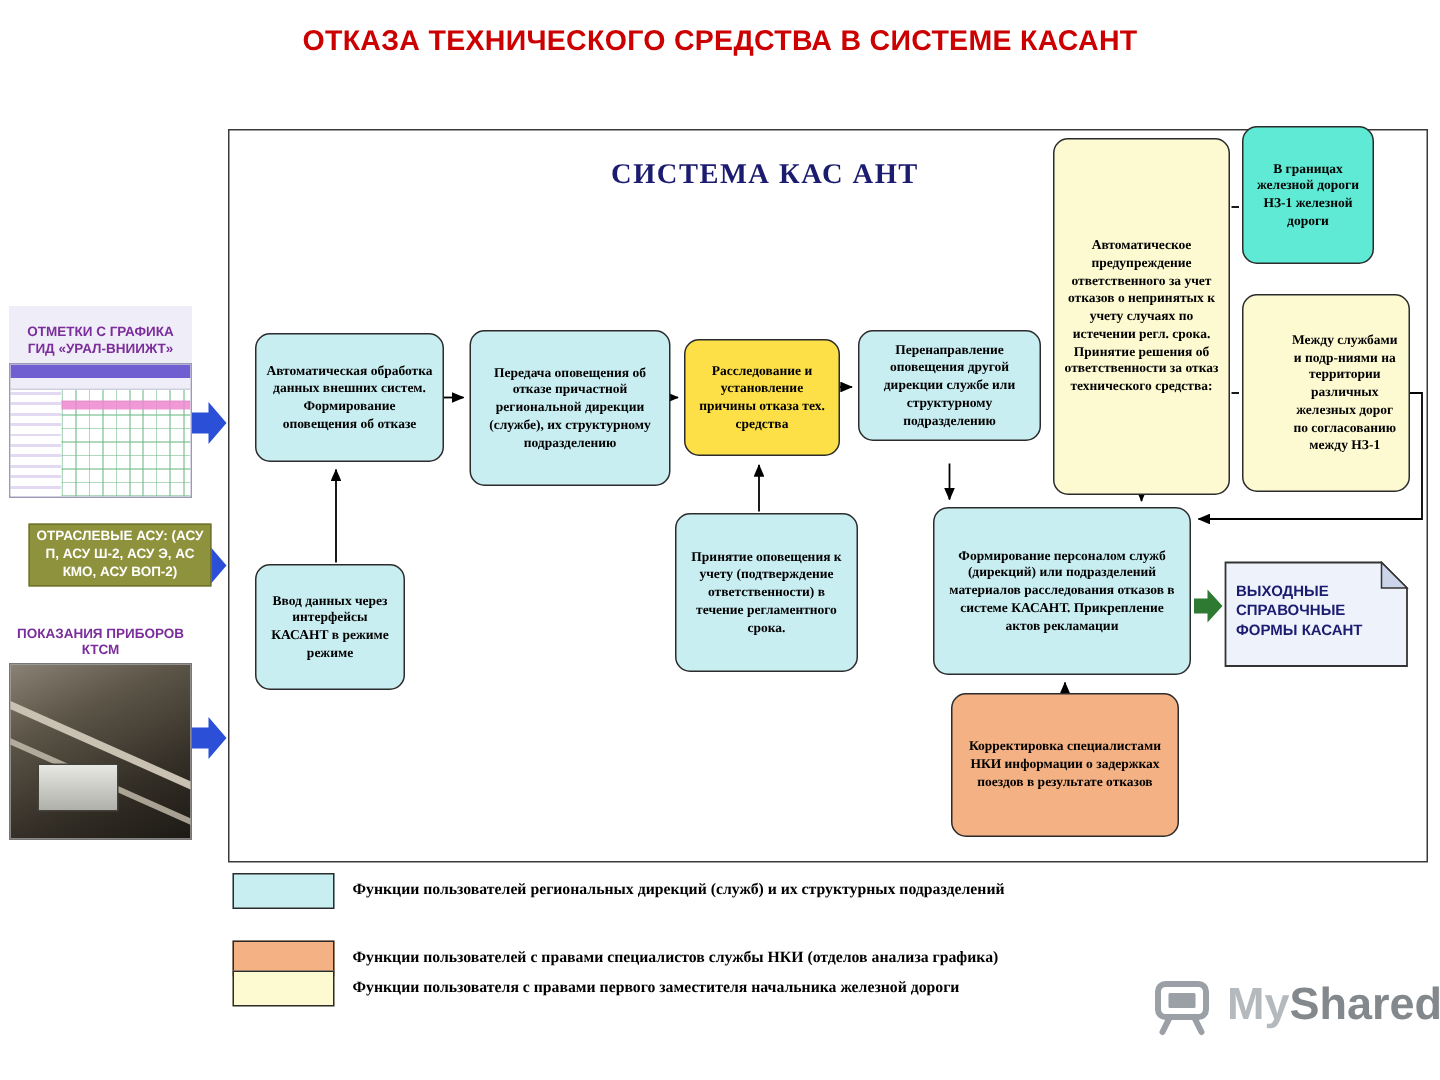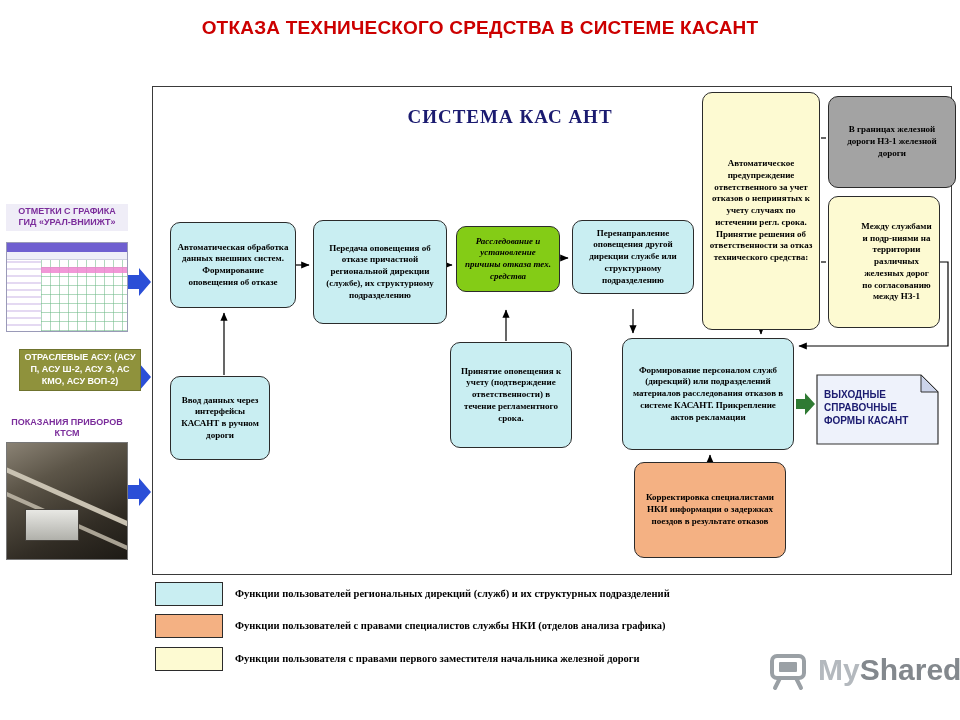--- a/index.html
+++ b/index.html
@@ -4,21 +4,21 @@
 <style>
   html,body{margin:0;padding:0;}
   body{width:960px;height:720px;position:relative;background:#ffffff;font-family:"Liberation Sans",sans-serif;overflow:hidden;}
   .abs{position:absolute;box-sizing:border-box;}
   .title{left:0;right:0;top:14px;text-align:center;color:#cc0000;font:bold 19px/1.5 "Liberation Sans",sans-serif;letter-spacing:.2px;}
   .frame{left:152px;top:86px;width:800px;height:489px;border:1px solid #3a3a3a;background:#fff;}
   .sys-title{left:330px;top:106px;width:360px;text-align:center;color:#1b1b70;font:bold 19px "Liberation Serif",serif;letter-spacing:1px;}
   .box{border:1px solid #2b2b2b;border-radius:10px;font:bold 9px/1.3 "Liberation Serif",serif;color:#000;
        display:flex;align-items:center;justify-content:center;text-align:center;padding:3px 6px;}
   .input-label{color:#7b2d9b;font:bold 9px/1.25 "Liberation Sans",sans-serif;text-align:center;}
-  .lavender{background:#efedf7;padding:2px;}
+  .lavender{background:#efedf7;padding:12px;}
   .asu-box{color:#fff;font:bold 9px/1.3 "Liberation Sans",sans-serif;text-align:center;
        display:flex;align-items:center;justify-content:center;padding:3px;border:1px solid #6f732e;}
   
   .gid{border:1px solid #9a9ab8;background:#fff;overflow:hidden;}
   .gid-titlebar{height:9px;background:#6f5fd0;}
   .gid-toolbar{height:7px;background:#efeef8;border-bottom:1px solid #cfcfe0;}
   .gid-left{position:absolute;left:0;top:17px;bottom:0;width:34px;border-right:1px solid #d0c8e8;
        background:repeating-linear-gradient(0deg,#fff 0 5px,#e4d9f2 5px 7px);}
   .gid-grid{position:absolute;left:34px;top:17px;right:0;bottom:0;
        background:repeating-linear-gradient(90deg,rgba(110,185,135,.55) 0 1px,transparent 1px 9px),
@@ -92,43 +92,43 @@
 
 <div class="abs input-label" style="left:6px;top:417px;width:122px;">ПОКАЗАНИЯ ПРИБОРОВ КТСМ</div>
 <div class="abs ktsm" style="left:6px;top:442px;width:122px;height:118px;">
   <div class="rail r1"></div>
   <div class="rail r2"></div>
   <div class="device"></div>
 </div>
 
 <div class="abs box" style="left: 170px; top: 222px; width: 126px; height: 86px; background-color: rgb(201, 238, 242);">Автоматическая обработка данных внешних систем. Формирование оповещения об отказе</div>
 <div class="abs box" style="left: 313px; top: 220px; width: 134px; height: 104px; background-color: rgb(201, 238, 242);">Передача оповещения об отказе причастной региональной дирекции (службе), их структурному подразделению</div>
-<div class="abs box" style="left: 456px; top: 226px; width: 104px; height: 66px; background-color: #84cc16; font-style: italic;">Расследование и установление причины отказа тех. средства</div>
+<div class="abs box" style="left: 456px; top: 226px; width: 104px; height: 78px; background-color: #fde047;">Расследование и установление причины отказа тех. средства</div>
 <div class="abs box" style="left: 572px; top: 220px; width: 122px; height: 74px; background-color: rgb(201, 238, 242);">Перенаправление оповещения другой дирекции службе или структурному подразделению</div>
 <div class="abs box" style="left: 450px; top: 342px; width: 122px; height: 106px; background-color: rgb(201, 238, 242);">Принятие оповещения к учету (подтверждение ответственности) в течение регламентного срока.</div>
-<div class="abs box" style="left: 170px; top: 376px; width: 100px; height: 84px; background-color: rgb(201, 238, 242);">Ввод данных через интерфейсы КАСАНТ в ручном дороги</div>
+<div class="abs box" style="left: 170px; top: 376px; width: 100px; height: 84px; background-color: rgb(201, 238, 242);">Ввод данных через интерфейсы КАСАНТ в режиме режиме</div>
 <div class="abs box" style="left: 622px; top: 338px; width: 172px; height: 112px; background-color: rgb(201, 238, 242);">Формирование персоналом служб (дирекций) или подразделений материалов расследования отказов в системе КАСАНТ. Прикрепление актов рекламации</div>
 <div class="abs box" style="left: 634px; top: 462px; width: 152px; height: 96px; background-color: rgb(244, 177, 131);">Корректировка специалистами НКИ информации о задержках поездов в результате отказов</div>
 <div class="abs box" style="left: 702px; top: 92px; width: 118px; height: 238px; background-color: rgb(253, 250, 210);">Автоматическое предупреждение ответственного за учет отказов о непринятых к учету случаях по истечении регл. срока. Принятие решения об ответственности за отказ технического средства:</div>
-<div class="abs box" style="left: 828px; top: 96px; width: 128px; height: 92px; background-color: #a3a3a3;">В границах железной дороги НЗ-1 железной дороги</div>
+<div class="abs box" style="left: 828px; top: 84px; width: 88px; height: 92px; background-color: #5eead4;">В границах железной дороги НЗ-1 железной дороги</div>
 <div class="abs box" style="left: 828px; top: 196px; width: 112px; height: 132px; background-color: rgb(253, 250, 210); padding-left: 31px;">Между службами и подр-ниями на территории различных железных дорог по согласованию между НЗ-1</div>
 
 <div class="abs" style="left:816px;top:374px;width:124px;height:72px;">
   <svg width="124" height="72">
     <path d="M1,1 H105 L122,18 V70 H1 Z" fill="#eef2fb" stroke="#333" stroke-width="1.2"></path>
     <path d="M105,1 V18 H122 Z" fill="#ccd4ea" stroke="#333" stroke-width="1"></path>
   </svg>
   <div class="doc-text">ВЫХОДНЫЕ СПРАВОЧНЫЕ ФОРМЫ КАСАНТ</div>
 </div>
 
 <div class="legend-row" style="top:583px;">
   <div class="swatch" style="background-color: rgb(201, 238, 242);"></div>
   <div class="legend-text">Функции пользователей региональных дирекций (служб) и их структурных подразделений</div>
 </div>
-<div class="legend-row" style="top:615px;">
+<div class="legend-row" style="top:628px;">
   <div class="swatch" style="background-color: rgb(244, 177, 131);"></div>
   <div class="legend-text">Функции пользователей с правами специалистов  службы НКИ (отделов анализа графика)</div>
 </div>
 <div class="legend-row" style="top:648px;">
   <div class="swatch" style="background-color: rgb(253, 250, 210);"></div>
   <div class="legend-text">Функции пользователя с правами первого заместителя начальника железной дороги</div>
 </div>
 
 <div class="abs watermark" style="left:766px;top:648px;">
   <svg width="44" height="44" viewBox="0 0 44 44">

